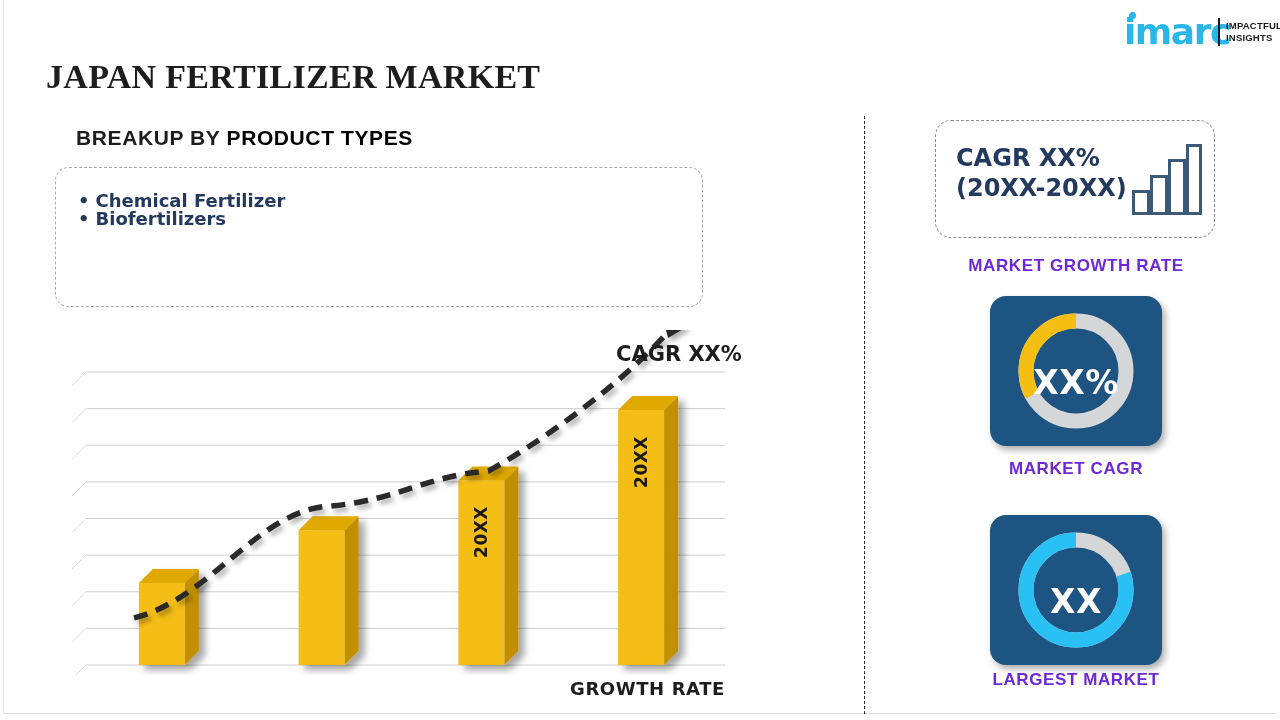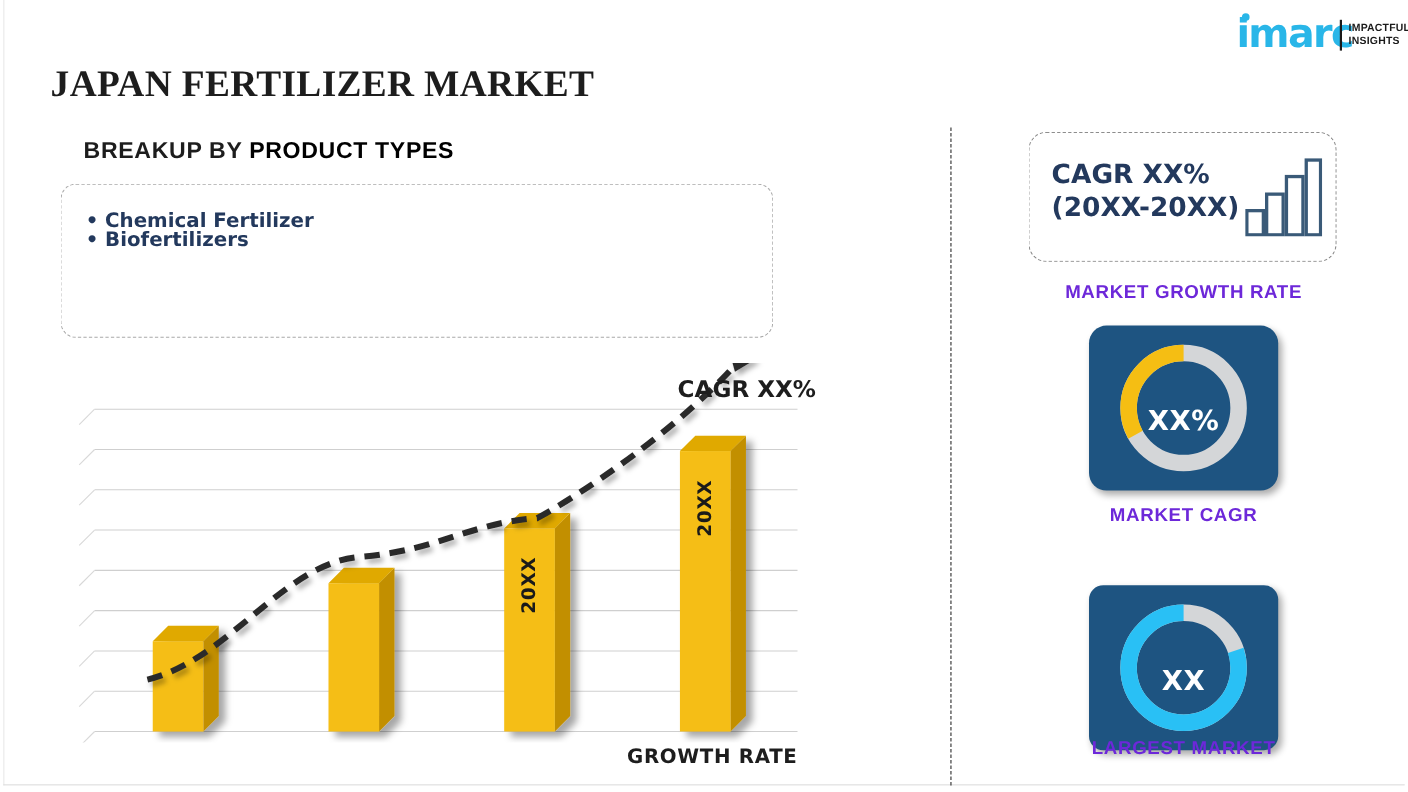--- a/index.html
+++ b/index.html
@@ -205,29 +205,29 @@
   #largest-market-label{ left: 916px; top: 670px; }
 
   .donut-card {
     position: absolute;
     width: 172px; height: 150px;
     background: #1e5481;
     border-radius: 16px;
     box-shadow: 3px 4px 7px rgba(0,0,0,0.33);
   }
   #highest-cagr-card { left: 990px; top: 296px; }
-  #largest-market-card { left: 990px; top: 532px; border-radius: 13px; }
+  #largest-market-card { left: 990px; top: 515px; }
   .donut-center {
     position: absolute;
     left: 0; top: 0;
     width: 172px; height: 172px;
     display: flex;
     align-items: center;
     justify-content: center;
-    font-size: 25px;
+    font-size: 33px;
     font-weight: 700;
     color: #ffffff;
     font-family: "DejaVu Sans", sans-serif;
     letter-spacing: 0.5px;
   }
   .donut-svg { position: absolute; left: 20px; top: 9px; }
 </style>
 </head>
 <body>
 

